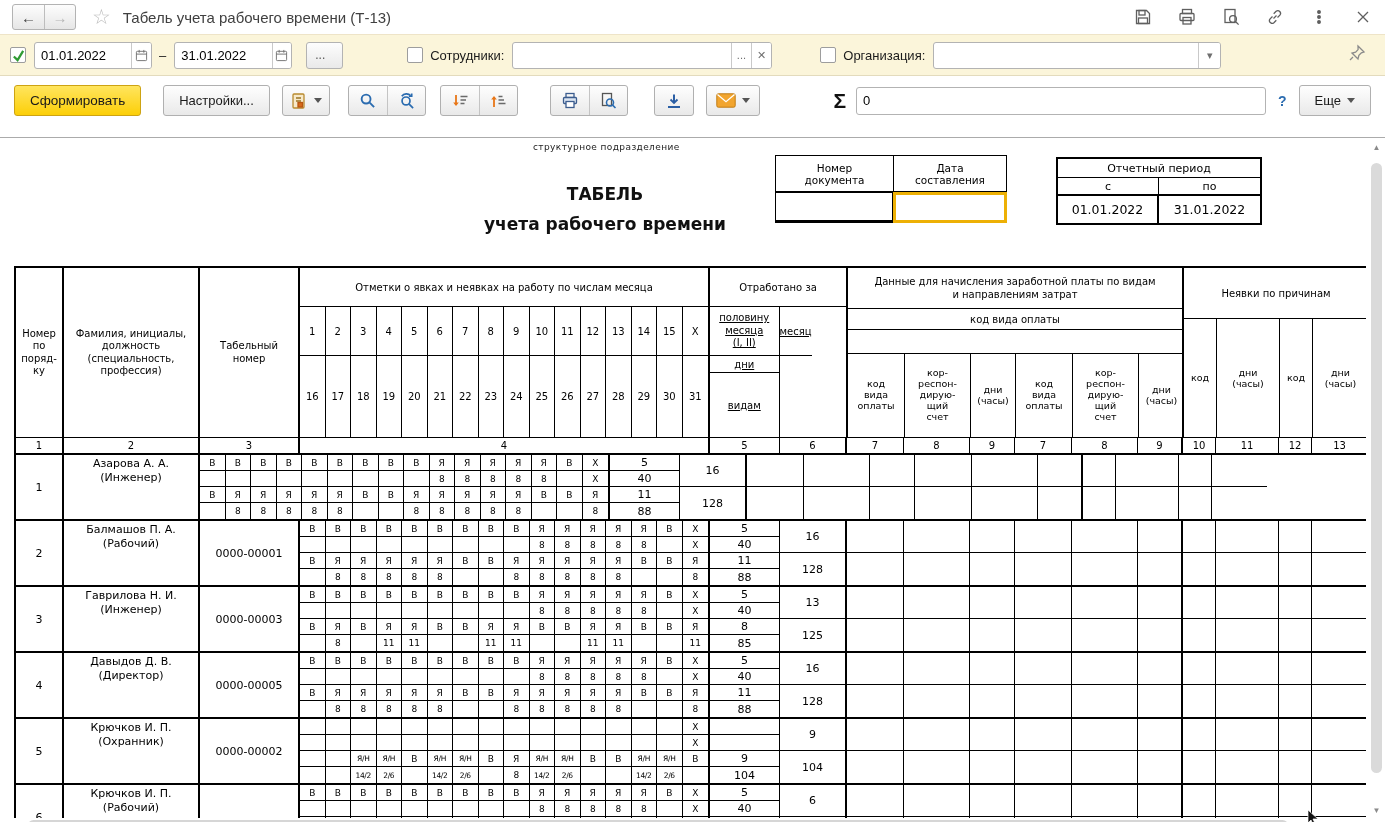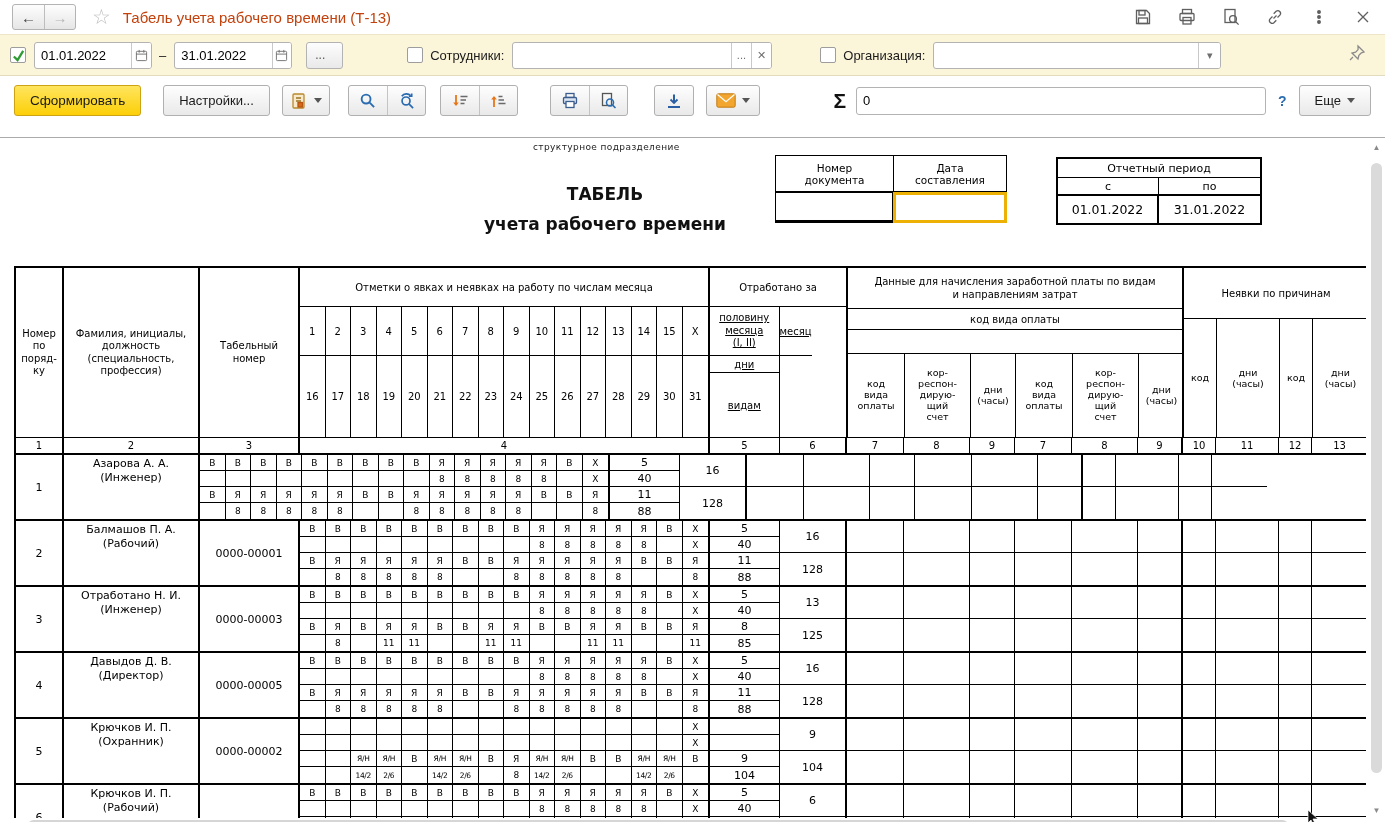--- a/index.html
+++ b/index.html
@@ -7,21 +7,21 @@
               font-family:"Liberation Sans", sans-serif; }
 
   
   .titlebar { height:34px; display:flex; align-items:center; padding:0 12px; background:#fff; }
   .navgroup { display:flex; border:1px solid #b3b3b3; border-radius:3px; overflow:hidden;
               background:linear-gradient(#fdfdfd,#e6e6e6); }
   .navbtn { width:31px; height:24px; display:flex; align-items:center; justify-content:center;
             font-size:15px; color:#444; cursor:pointer; }
   .navbtn + .navbtn { border-left:1px solid #bdbdbd; color:#b5b5b5; }
   .star { font-size:21px; color:#c0c0c0; margin:0 12px 0 16px; }
-  .wintitle { font-size:15px; color:#c2410c; }
+  .wintitle { font-size:15px; color:#404040; }
   .tb-icons { margin-left:auto; display:flex; align-items:center; gap:24px; }
   .tb-ic { width:20px; height:20px; display:flex; align-items:center; justify-content:center; cursor:pointer; }
   .tb-ic svg { stroke:#5f5f5f; fill:none; stroke-width:1.3; }
 
   
   .filterbar { height:42px; background:#fbf5da; border-top:1px solid #eee4c8;
                border-bottom:1px solid #e3dbbd; display:flex; align-items:center; padding:0 10px; }
   .chk { width:16px; height:16px; background:#fff; border:1px solid #9d9d9d; border-radius:2px;
          display:flex; align-items:center; justify-content:center; flex:none; cursor:pointer; }
   .field { background:#fff; border:1px solid #b3b3b3; border-radius:3px; height:27px;
@@ -732,21 +732,21 @@
               <div class=""></div>
               <div class=""></div>
               <div class=""></div>
               <div class=""></div>
               <div class=""></div>
             </div>
           </div>
           <div class="block">
             <div class="c1 cc">3</div>
             <div class="bname">
-              <div class="">Отработано Н. И.</div>
+              <div class="">Гаврилова Н. И.</div>
               <div class="">(Инженер)</div>
             </div>
             <div class="c3 cc">0000-00003</div>
             <div class="bdays">
               <div class="dcell">В</div>
               <div class="dcell">В</div>
               <div class="dcell">В</div>
               <div class="dcell">В</div>
               <div class="dcell">В</div>
               <div class="dcell">В</div>

